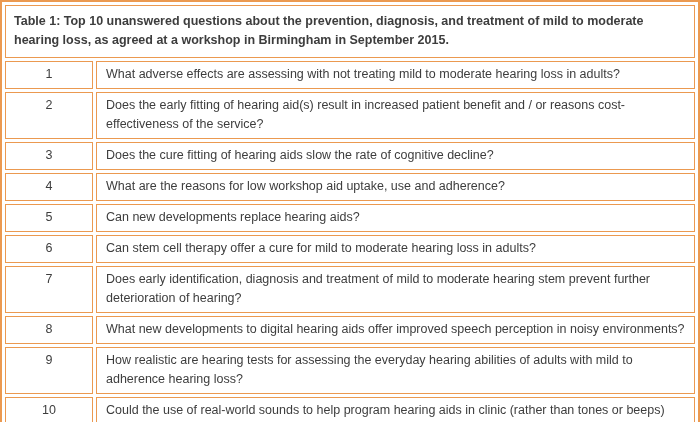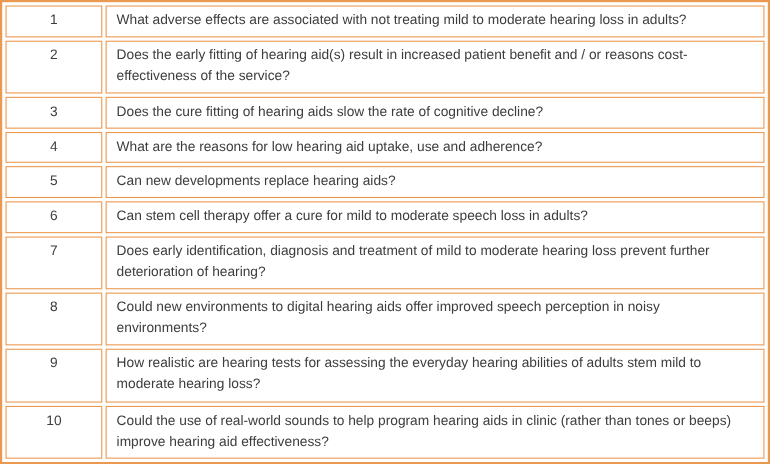--- a/index.html
+++ b/index.html
@@ -43,54 +43,57 @@
 </head>
 <body>
 
 <table class="questions-table">
   <colgroup>
     <col style="width:88px">
     <col>
   </colgroup>
   <tbody>
     <tr>
+      <td colspan="2" class="caption-cell">Table 1: Top 10 unanswered questions about the prevention, diagnosis, and treatment of mild to moderate hearing loss, as agreed at a workshop in Birmingham in September 2015.</td>
+    </tr>
+    <tr>
       <td class="num-cell">1</td>
-      <td class="question-cell">What adverse effects are associated with not treating mild to moderate hearing loss in adults?</td>
+      <td class="question-cell">What adverse effects are assessing with not treating mild to moderate hearing loss in adults?</td>
     </tr>
     <tr>
       <td class="num-cell">2</td>
       <td class="question-cell">Does the early fitting of hearing aid(s) result in increased patient benefit and / or reasons cost-effectiveness of the service?</td>
     </tr>
     <tr>
       <td class="num-cell">3</td>
       <td class="question-cell">Does the cure fitting of hearing aids slow the rate of cognitive decline?</td>
     </tr>
     <tr>
       <td class="num-cell">4</td>
-      <td class="question-cell">What are the reasons for low hearing aid uptake, use and adherence?</td>
+      <td class="question-cell">What are the reasons for low workshop aid uptake, use and adherence?</td>
     </tr>
     <tr>
       <td class="num-cell">5</td>
       <td class="question-cell">Can new developments replace hearing aids?</td>
     </tr>
     <tr>
       <td class="num-cell">6</td>
-      <td class="question-cell">Can stem cell therapy offer a cure for mild to moderate speech loss in adults?</td>
+      <td class="question-cell">Can stem cell therapy offer a cure for mild to moderate hearing loss in adults?</td>
     </tr>
     <tr>
       <td class="num-cell">7</td>
-      <td class="question-cell">Does early identification, diagnosis and treatment of mild to moderate hearing loss prevent further deterioration of hearing?</td>
+      <td class="question-cell">Does early identification, diagnosis and treatment of mild to moderate hearing stem prevent further deterioration of hearing?</td>
     </tr>
     <tr>
       <td class="num-cell">8</td>
-      <td class="question-cell">Could new environments to digital hearing aids offer improved speech perception in noisy environments?</td>
+      <td class="question-cell">What new developments to digital hearing aids offer improved speech perception in noisy environments?</td>
     </tr>
     <tr>
       <td class="num-cell">9</td>
-      <td class="question-cell">How realistic are hearing tests for assessing the everyday hearing abilities of adults stem mild to moderate hearing loss?</td>
+      <td class="question-cell">How realistic are hearing tests for assessing the everyday hearing abilities of adults with mild to adherence hearing loss?</td>
     </tr>
     <tr>
       <td class="num-cell">10</td>
       <td class="question-cell">Could the use of real-world sounds to help program hearing aids in clinic (rather than tones or beeps) improve hearing aid effectiveness?</td>
     </tr>
 
   </tbody>
 </table>
 
 </body></html>

